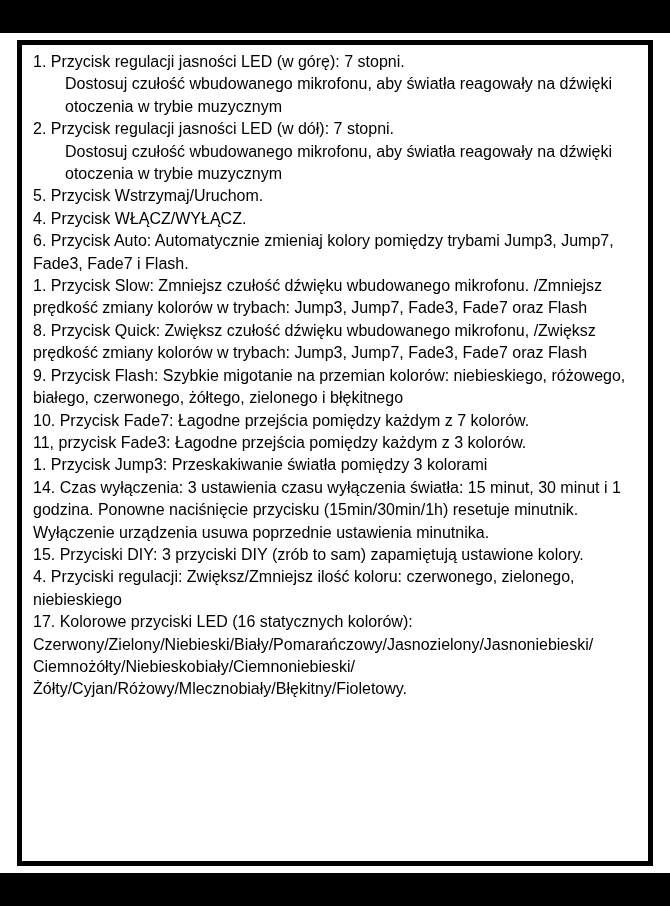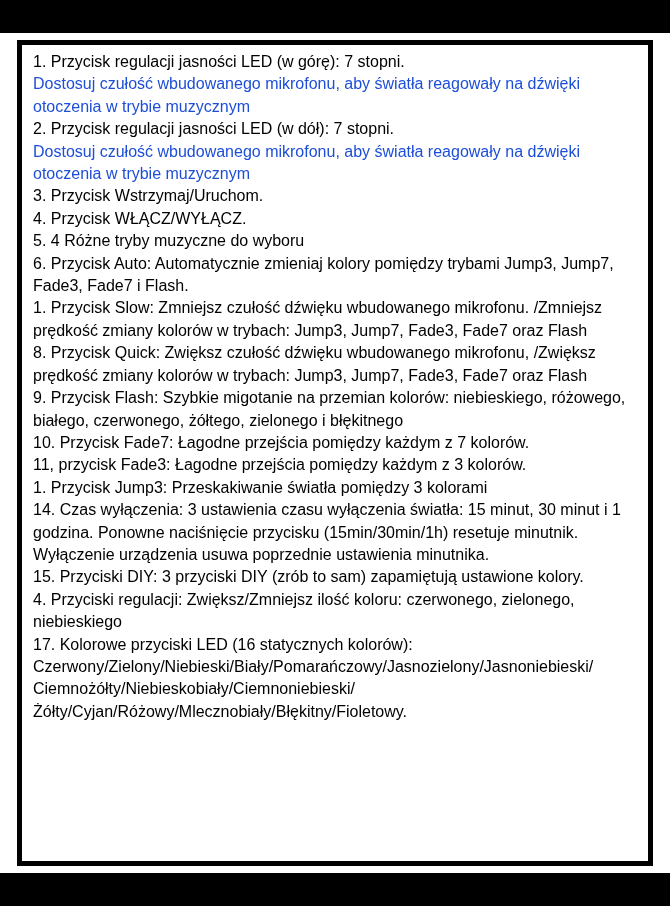--- a/index.html
+++ b/index.html
@@ -35,37 +35,37 @@
   }
   .line {
     margin: 0;
     font-size: 16px;
     line-height: 22.4px;
     font-weight: normal;
     color: #000000;
     overflow-wrap: break-word;
   }
   .line.red {
-    color: #1d4ed8;
+    color: #000000;
+    margin-left: 32px;
   }
 </style>
 </head>
 <body>
 
 <div class="edge-bar" id="top-bar"></div>
 
 <div class="frame">
   <div id="list">
       <p class="line">1. Przycisk regulacji jasności LED (w górę): 7 stopni.</p>
       <p class="line red">Dostosuj czułość wbudowanego mikrofonu, aby światła reagowały na dźwięki otoczenia w trybie muzycznym</p>
       <p class="line">2. Przycisk regulacji jasności LED (w dół): 7 stopni.</p>
       <p class="line red">Dostosuj czułość wbudowanego mikrofonu, aby światła reagowały na dźwięki otoczenia w trybie muzycznym</p>
-      <p class="line">3. Przycisk Wstrzymaj/Uruchom.</p>
+      <p class="line">5. Przycisk Wstrzymaj/Uruchom.</p>
       <p class="line">4. Przycisk WŁĄCZ/WYŁĄCZ.</p>
-      <p class="line">5. 4 Różne tryby muzyczne do wyboru</p>
       <p class="line">6. Przycisk Auto: Automatycznie zmieniaj kolory pomiędzy trybami Jump3, Jump7, Fade3, Fade7 i Flash.</p>
       <p class="line">1. Przycisk Slow: Zmniejsz czułość dźwięku wbudowanego mikrofonu. /Zmniejsz prędkość zmiany kolorów w trybach: Jump3, Jump7, Fade3, Fade7 oraz Flash</p>
       <p class="line">8. Przycisk Quick: Zwiększ czułość dźwięku wbudowanego mikrofonu, /Zwiększ prędkość zmiany kolorów w trybach: Jump3, Jump7, Fade3, Fade7 oraz Flash</p>
       <p class="line">9. Przycisk Flash: Szybkie migotanie na przemian kolorów: niebieskiego, różowego, białego, czerwonego, żółtego, zielonego i błękitnego</p>
       <p class="line">10. Przycisk Fade7: Łagodne przejścia pomiędzy każdym z 7 kolorów.</p>
       <p class="line">11, przycisk Fade3: Łagodne przejścia pomiędzy każdym z 3 kolorów.</p>
       <p class="line">1. Przycisk Jump3: Przeskakiwanie światła pomiędzy 3 kolorami</p>
       <p class="line">14. Czas wyłączenia: 3 ustawienia czasu wyłączenia światła: 15 minut, 30 minut i 1 godzina. Ponowne naciśnięcie przycisku (15min/30min/1h) resetuje minutnik. Wyłączenie urządzenia usuwa poprzednie ustawienia minutnika.</p>
       <p class="line">15. Przyciski DIY: 3 przyciski DIY (zrób to sam) zapamiętują ustawione kolory.</p>
       <p class="line">4. Przyciski regulacji: Zwiększ/Zmniejsz ilość koloru: czerwonego, zielonego, niebieskiego</p>

